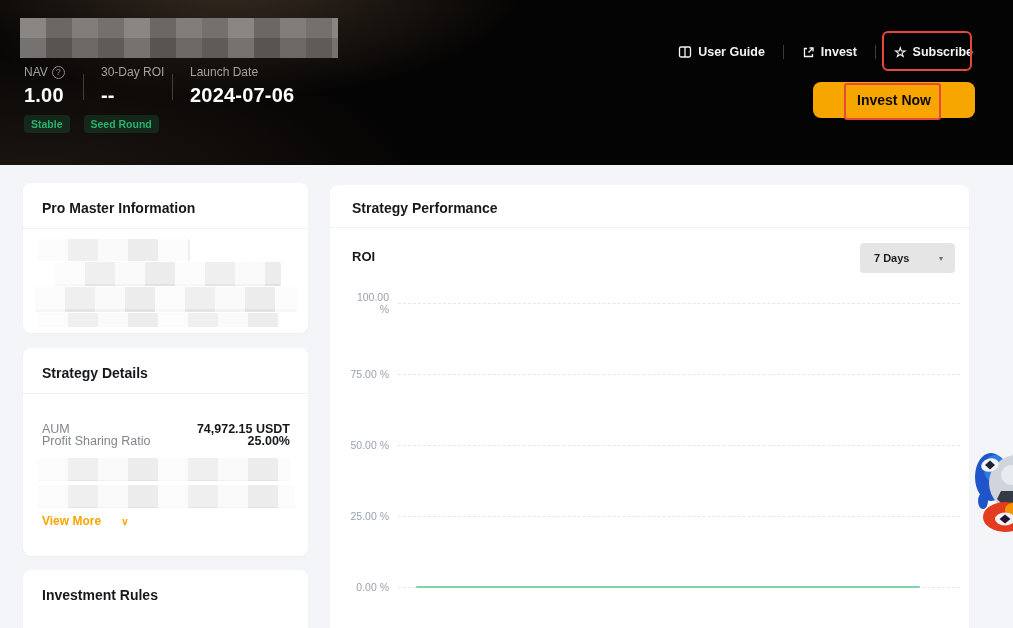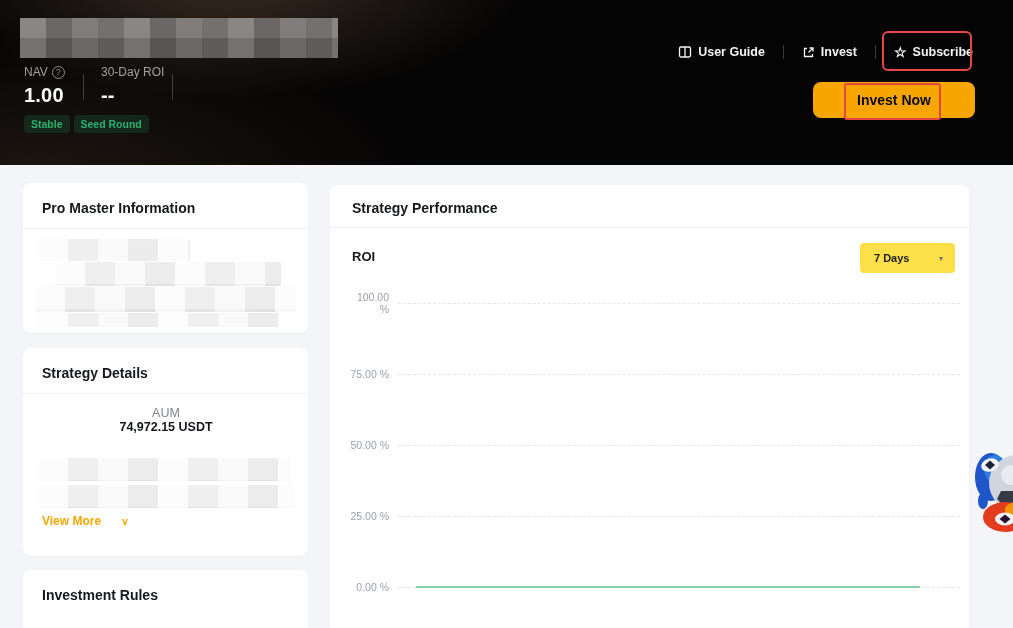--- a/index.html
+++ b/index.html
@@ -27,21 +27,21 @@
       repeating-linear-gradient(180deg, rgba(255,255,255,.08) 0 20px, rgba(0,0,0,.10) 20px 40px);
   }
   .stat { position:absolute; top:64px; }
   .stat-label { display:flex; align-items:center; gap:4px; font-size:12px; color:#a3a09c; height:16px; }
   .stat-value { margin-top:4px; font-size:20px; font-weight:bold; color:#ffffff; letter-spacing:.2px; }
   .help-icon {
     width:13px; height:13px; border:1px solid #8d8a86; border-radius:50%;
     font-size:9px; line-height:11px; text-align:center; color:#8d8a86; display:inline-block;
   }
   .stat-divider { position:absolute; top:74px; width:1px; height:26px; background:#423e3b; }
-  .tag-row { position:absolute; left:24px; top:115px; display:flex; gap:4px; }
+  .tag-row { position:absolute; left:24px; top:115px; display:flex; gap:14px; }
   .tag {
     font-size:10.5px; font-weight:bold; color:#2cb06f;
     background:rgba(32,178,108,.16); border-radius:4px; padding:3px 7px; line-height:12px;
   }
 
   .hero-links { position:absolute; right:40px; top:45px; display:flex; align-items:flex-start; }
   .hero-link { display:flex; align-items:center; gap:6px; font-size:12.5px; font-weight:bold; color:#f4f4f4; cursor:pointer; white-space:nowrap; }
   .hero-sep { width:1px; height:14px; background:#3c3c3c; margin:0 18px; }
   .hero-link svg { display:block; }
   .star-glyph { font-size:14px; line-height:14px; color:#f4f4f4; }
@@ -81,21 +81,21 @@
   .kv-value { font-weight:bold; color:#16181d; }
   .view-more { position:absolute; left:19px; top:166px; font-size:12px; font-weight:bold; color:#f7a600; cursor:pointer; display:flex; align-items:center; gap:20px; }
   .view-more .chev { font-size:10px; }
 
   
   .card-perf { left:330px; top:185px; width:639px; height:560px; overflow:hidden; }
   .perf-title { font-size:14px; font-weight:bold; padding:15px 22px 11px 22px; }
   .roi-label { position:absolute; left:22px; top:64px; font-size:13px; font-weight:bold; color:#16181d; }
   .range-select {
     position:absolute; left:530px; top:58px; width:95px; height:30px;
-    background:#fde047; border-radius:4px; cursor:pointer;
+    background:#e5e5e5; border-radius:4px; cursor:pointer;
     display:flex; align-items:center; justify-content:space-between; padding:0 12px 0 14px;
   }
   .range-select .rs-text { font-size:11px; font-weight:bold; color:#1b1d22; }
   .range-select .rs-caret { font-size:8px; color:#696f7a; }
 
   .tick-row { position:absolute; left:15px; right:9px; height:14px; display:flex; align-items:center; }
   .tick-label { width:44px; text-align:right; font-size:10.5px; color:#9aa1ae; flex:none; }
   .tick-line { flex:1; border-top:1px dashed #e3e7ee; margin-left:9px; height:0; }
   .roi-line { position:absolute; left:86px; top:401px; width:504px; height:2px; background:#84d1a6; border-radius:2px; }
 
@@ -117,20 +117,26 @@
     <div class="stat-value">1.00</div>
   </div>
   <div class="stat-divider" style="left:83px;"></div>
   <div class="stat" style="left:101px;">
     <div class="stat-label">
         <span>30-Day ROI</span>
       </div>
     <div class="stat-value">--</div>
   </div>
   <div class="stat-divider" style="left:172px;"></div>
+  <div class="stat" style="left:190px;">
+    <div class="stat-label">
+        <span>Launch Date</span>
+      </div>
+    <div class="stat-value">2024-07-06</div>
+  </div>
 
   <div class="tag-row">
     <span class="tag">Stable</span>
     <span class="tag">Seed Round</span>
   </div>
 
   <div class="hero-links">
     <div class="hero-link">
       <span>
         <svg width="14" height="14" viewBox="0 0 14 14">
@@ -168,23 +174,27 @@
   <div class="card-divider"></div>
   <div class="mosaic-light" style="left:15px; top:56px; width:152px; height:22px;"></div>
   <div class="mosaic-light" style="left:32px; top:79px; width:226px; height:24px;"></div>
   <div class="mosaic-light" style="left:12px; top:104px; width:262px; height:25px;"></div>
   <div class="mosaic-light" style="left:15px; top:130px; width:242px; height:14px;"></div>
 </div>
 
 <div class="card card-details">
   <div class="card-title">Strategy Details</div>
   <div class="card-divider"></div>
-  <div class="kv-row" style="top:58px;flex-direction:column;">
+  <div class="kv-row" style="top:74px;">
     <span class="kv-label">AUM</span>
     <span class="kv-value">74,972.15 USDT</span>
+  </div>
+  <div class="kv-row" style="top:86px;">
+    <span class="kv-label">Profit Sharing Ratio</span>
+    <span class="kv-value">25.00%</span>
   </div>
   <div class="mosaic-light" style="left:15px; top:110px; width:253px; height:23px;"></div>
   <div class="mosaic-light" style="left:15px; top:137px; width:257px; height:23px;"></div>
   <div class="view-more">
     <span>View More</span>
     <span class="chev">∨</span>
   </div>
 </div>
 
 <div class="card card-rules">

